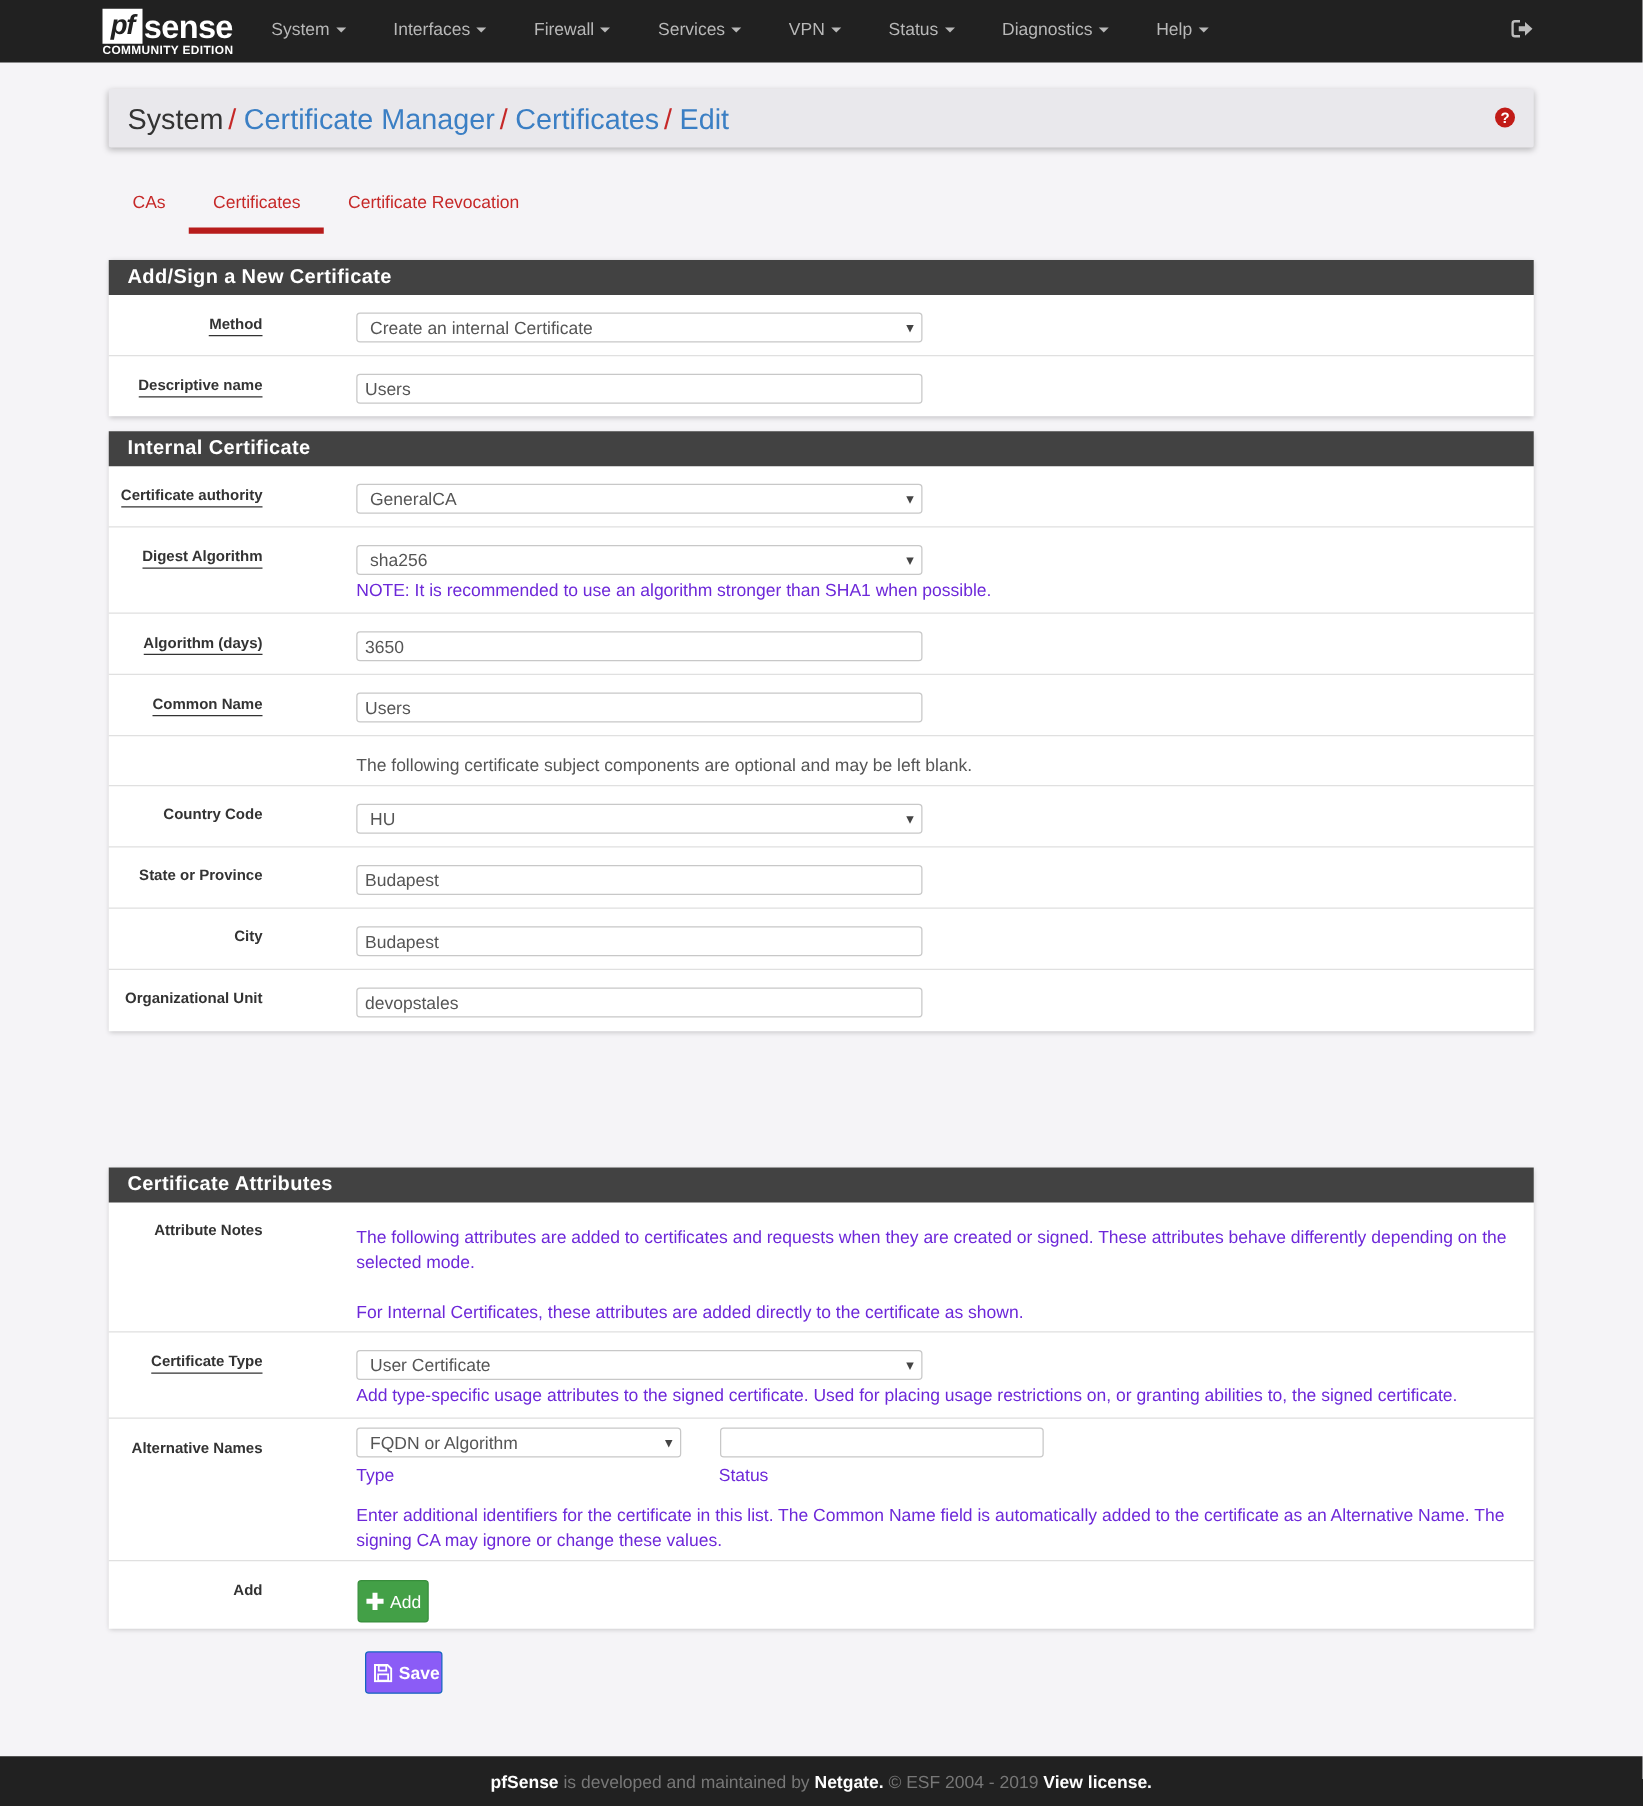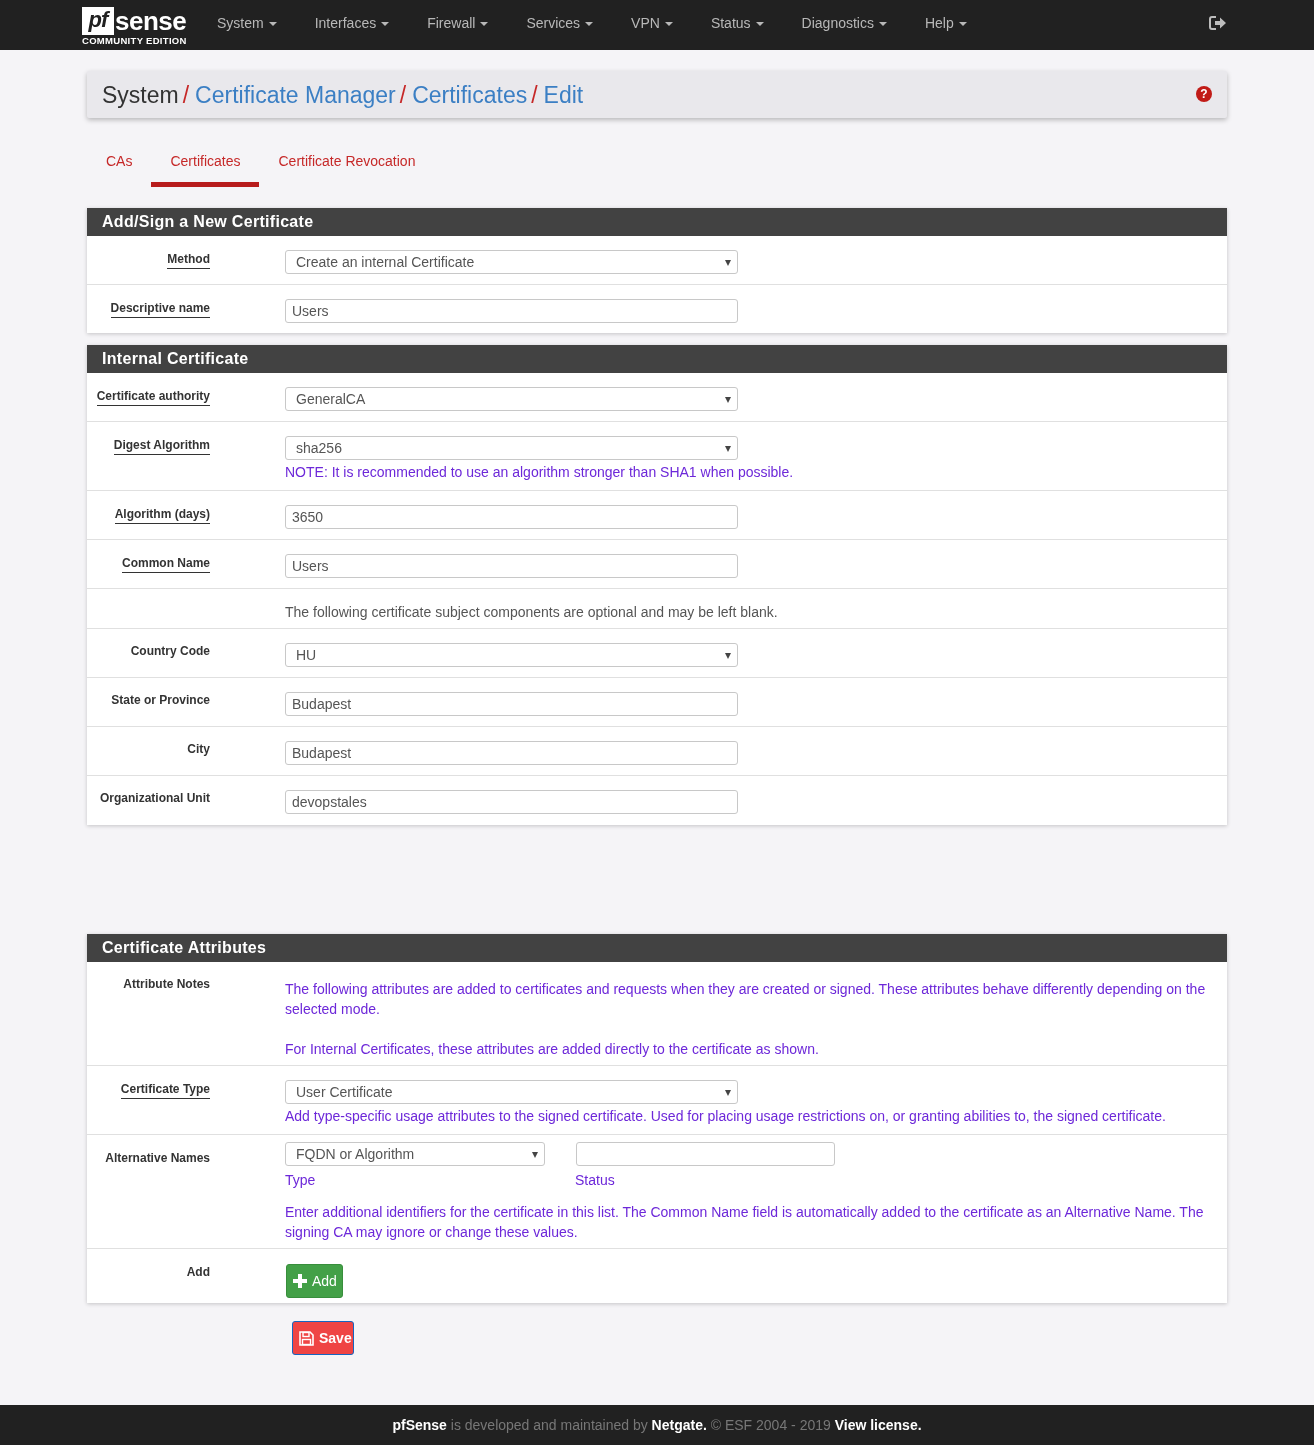--- a/index.html
+++ b/index.html
@@ -63,21 +63,21 @@
   .input { padding-left: 6px; cursor: text; }
   .select .arrow { position: absolute; right: 6px; top: 9px; width: 0; height: 0; border-left: 3.5px solid transparent; border-right: 3.5px solid transparent; border-top: 6px solid #444; }
   .help { font-size: 14px; color: #6d28d9; line-height: 20px; }
 
   
   .btn-add {
     position: absolute; left: 286px; top: 1264px; width: 57px; height: 34px; background: #43a047; border: 1px solid #388e3c;
     border-radius: 3px; color: #fff; font-size: 14px; line-height: 32px; padding-left: 6px; cursor: pointer; white-space: nowrap;
   }
   .btn-save {
-    position: absolute; left: 292px; top: 1321px; width: 62px; height: 34px; background: #ef4444; border: 1px solid #1565c0;
+    position: absolute; left: 292px; top: 1321px; width: 62px; height: 34px; background: #8b5cf6; border: 1px solid #1565c0;
     border-radius: 3px; color: #fff; font-size: 14px; font-weight: bold; line-height: 32px; padding-left: 6px; cursor: pointer; white-space: nowrap;
   }
   .btn-add svg, .btn-save svg { vertical-align: middle; margin-right: 5px; position: relative; top: -1px; }
 
   
   .footer { position: absolute; left: 0; top: 1405px; width: 1314px; height: 40px; background: #212121; text-align: center; line-height: 40px; font-size: 14px; color: #777; }
   .footer b { color: #fff; }
 </style>
 </head>
 <body>

